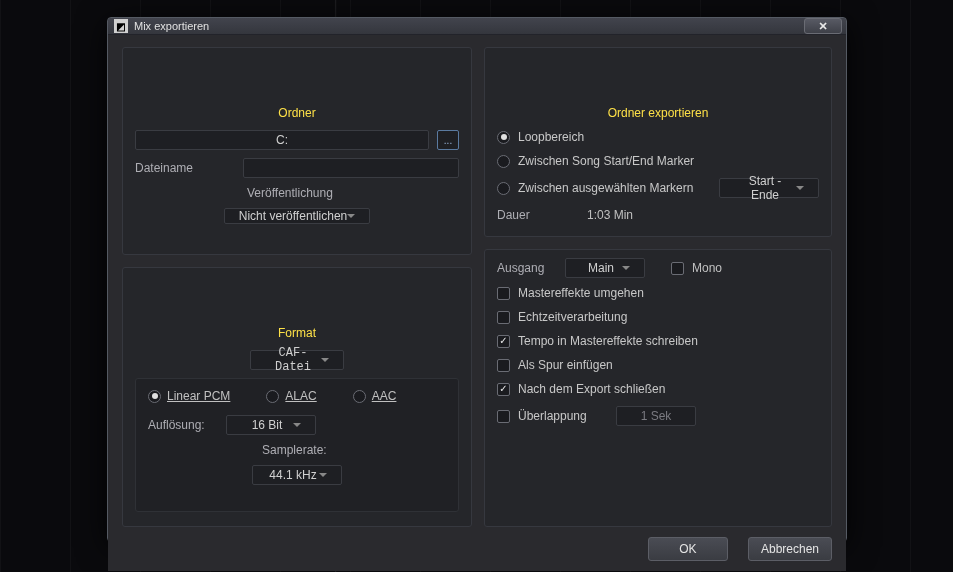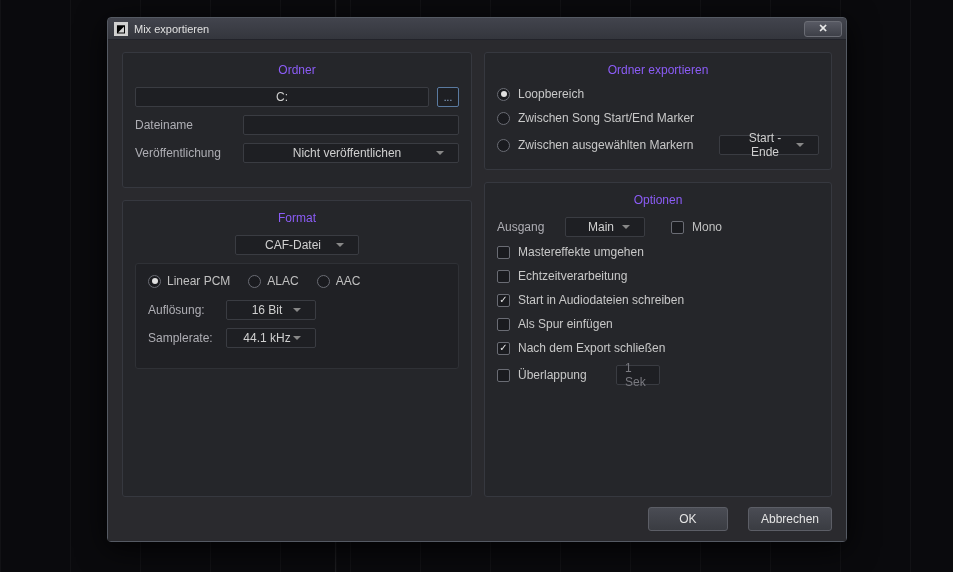--- a/index.html
+++ b/index.html
@@ -72,31 +72,32 @@
     .col.left { width: 350px; }
     .col.right { flex: 1; }
     .panel {
       background: #25262a;
       border: 1px solid #36383f;
       border-radius: 3px;
       padding: 8px 12px 14px 12px;
     }
     .panel-title {
       text-align: center;
-      color: #8b5cf6;
+      color: #fde047;
       font-size: 12px;
       padding: 2px 0 10px 0;
+      margin-top: 48px;
     }
     .row {
       display: flex;
       align-items: center;
       margin-bottom: 8px;
       gap: 8px;
     }
-    .row:last-child { margin-bottom: 10px; }
+    .row:last-child { margin-bottom: 16px; flex-direction: column; }
     .label { color: #aeaeb4; font-size: 12px; width: 100px; }
     .label.narrow { width: 70px; }
     .text-input {
       flex: 1;
       height: 20px;
       background: #1e1f23;
       border: 1px solid #3a3c42;
       border-radius: 2px;
       color: #d0d0d0;
       padding: 0 6px;
@@ -135,21 +136,21 @@
       position: relative;
     }
     .select .sel-text { flex: 1; text-align: center; }
     .select .chev {
       width: 0; height: 0;
       border-left: 4px solid transparent;
       border-right: 4px solid transparent;
       border-top: 4px solid #888;
     }
     .select.wide { flex: 1; }
-    .select.med { width: 124px; }
+    .select.med { width: 94px; font-family: Liberation Mono, monospace; }
     .select.sm { width: 80px; }
     .select.xsm { width: 90px; }
     .inset-group {
       background: #202125;
       border: 1px solid #2f3136;
       border-radius: 3px;
       padding: 10px 12px;
       margin-top: 8px;
     }
     .radio-row, .check-row {
@@ -175,21 +176,21 @@
     .checkbox {
       width: 13px; height: 13px;
       border: 1px solid #6a6c74;
       border-radius: 2px;
       background: #1a1b1f;
       cursor: pointer;
       display: flex; align-items: center; justify-content: center;
       font-size: 10px; color: #e8e8e8; line-height: 1;
     }
     .checkbox.on::after { content: "✓"; }
-    .radios-inline { display: flex; gap: 18px; align-items: flex-start; }
+    .radios-inline { display: flex; gap: 36px; align-items: flex-start; text-decoration: underline; }
     .radios-inline .radio-item { display: flex; align-items: center; gap: 6px; cursor: pointer; }
     .value-display {
       background: #1e1f23;
       border: 1px solid #3a3c42;
       border-radius: 2px;
       height: 20px;
       padding: 0 8px;
       display: flex; align-items: center; justify-content: center;
       color: #d0d0d0;
     }
@@ -321,24 +322,27 @@
           </div>
           <div class="radio-row">
             <div class="radio"></div>
             <span style="flex:1;">Zwischen ausgewählten Markern</span>
             <div class="select xsm" style="width:100px;">
               <span class="sel-text">Start - Ende</span>
               <span class="chev"></span>
             </div>
           </div>
 
+          <div class="duration-row">
+            <div class="label narrow" style="width:50px;">Dauer</div>
+            <div style="margin-left:20px;">1:03 Min</div>
+          </div>
         </div>
 
         <div class="panel" style="flex:1;">
-          <div class="panel-title">Optionen</div>
 
           <div class="row">
             <div class="label narrow" style="width:60px;">Ausgang</div>
             <div class="select sm">
               <span class="sel-text">Main</span>
               <span class="chev"></span>
             </div>
             <div style="width:10px;"></div>
             <div class="checkbox"></div>
             <span>Mono</span>
@@ -349,37 +353,37 @@
             <span>Mastereffekte umgehen</span>
           </div>
 
           <div class="check-row">
             <div class="checkbox"></div>
             <span>Echtzeitverarbeitung</span>
           </div>
 
           <div class="check-row">
             <div class="checkbox on"></div>
-            <span>Start in Audiodateien schreiben</span>
+            <span>Tempo in Mastereffekte schreiben</span>
           </div>
 
           <div class="check-row">
             <div class="checkbox"></div>
             <span>Als Spur einfügen</span>
           </div>
 
           <div class="check-row">
             <div class="checkbox on"></div>
             <span>Nach dem Export schließen</span>
           </div>
 
           <div class="check-row">
             <div class="checkbox"></div>
             <span style="width:90px;">Überlappung</span>
-            <div class="value-display dim" style="width:44px;">
+            <div class="value-display dim" style="width:80px;">
               <span>1 Sek</span>
             </div>
           </div>
         </div>
       </div>
 
     </div>
 
     <div class="footer">
       <div class="btn">

